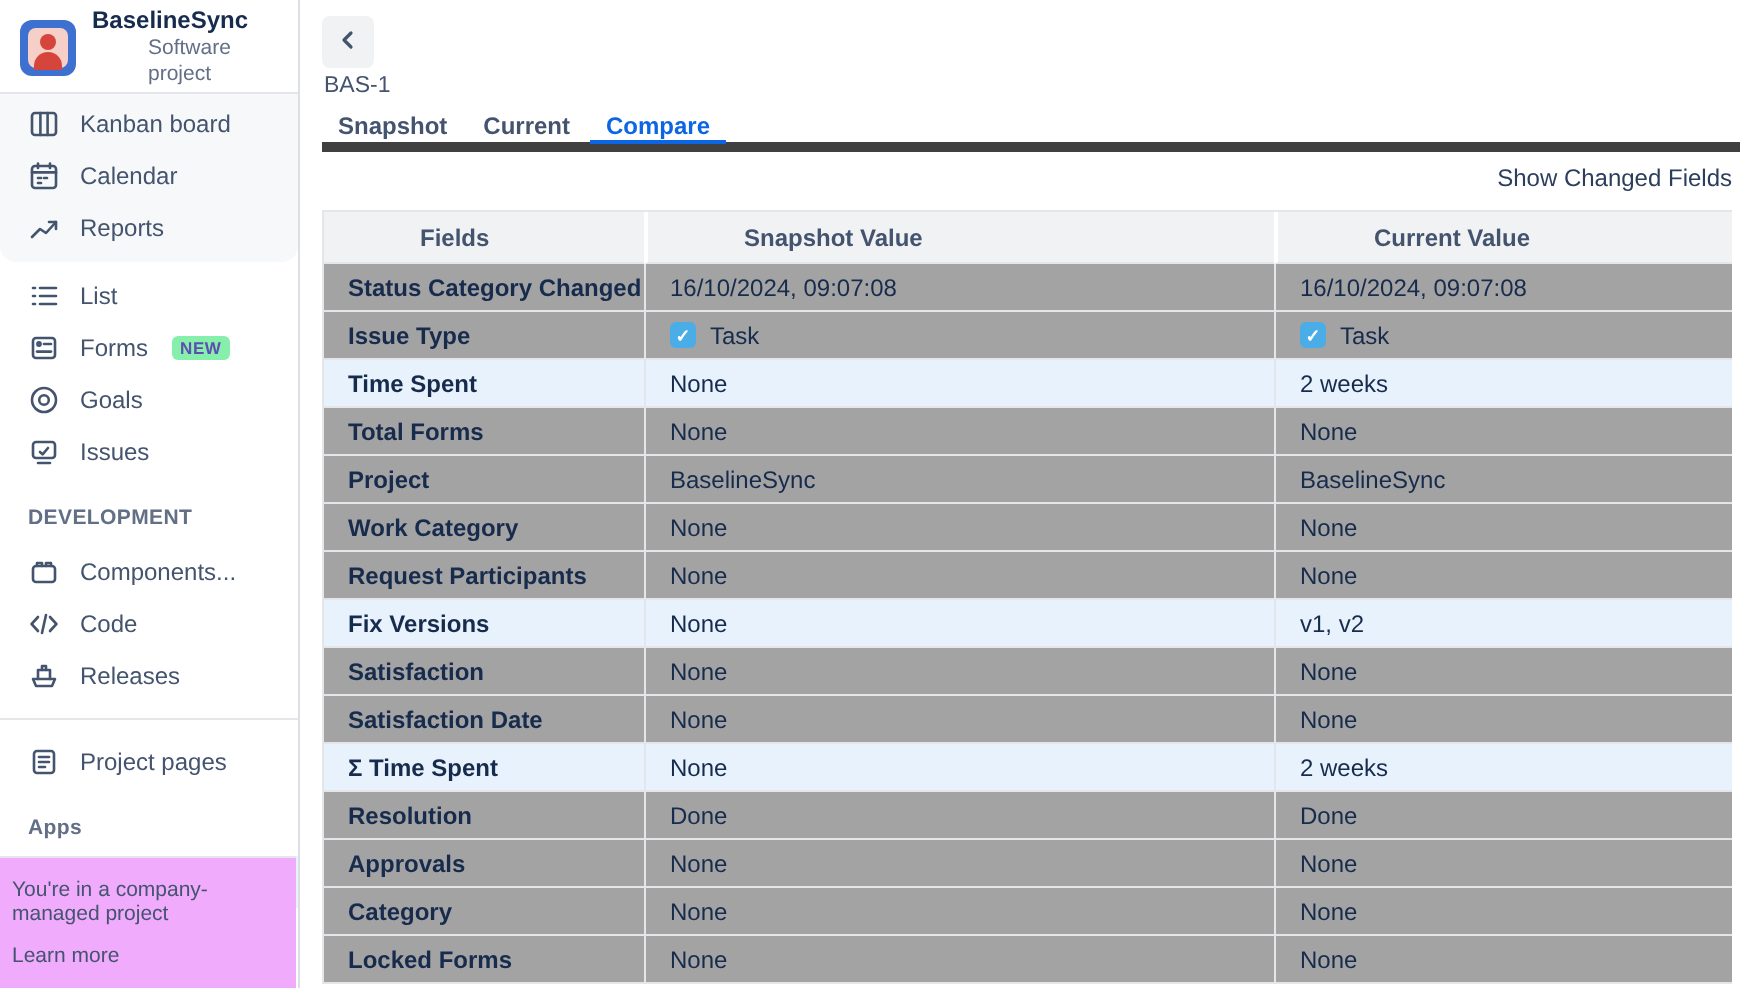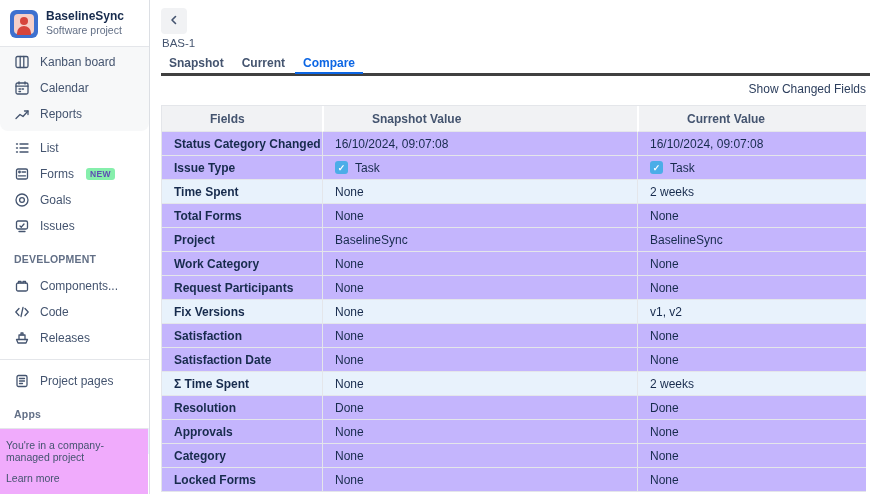--- a/index.html
+++ b/index.html
@@ -10,21 +10,21 @@
   
   .sidebar { position:absolute; left:0; top:0; width:150px; height:494px; background:#fff;
              border-right:1px solid #dcdfe4; overflow:hidden; }
   .project-header { display:flex; align-items:center; gap:8px; padding:10px 10px 9px 10px; height:47px;
                     border-bottom:1px solid #e4e6ea; }
   .project-logo { width:28px; height:28px; border-radius:6px; background:#3e70cf; position:relative; flex:0 0 auto; overflow:hidden; }
   .project-logo .face { position:absolute; left:4px; top:4px; width:20px; height:20px; border-radius:4px; background:#f6cfc8; }
   .project-logo .head { position:absolute; left:10px; top:7px; width:8px; height:8px; border-radius:50%; background:#d6453c; }
   .project-logo .bust { position:absolute; left:7px; top:16px; width:14px; height:9px; border-radius:7px 7px 0 0; background:#d6453c; }
   .project-name { font-size:12px; font-weight:bold; color:#172b4d; line-height:1.25; }
-  .project-type { font-size:10.5px; color:#626f86; line-height:1.25; }
+  .project-type { font-size:10.5px; color:#626f86; line-height:1.25;margin-left:28px; }
 
   .top-panel { background:#f7f8f9; border-radius:0 0 8px 8px; padding:2px 0 4px 0; }
   .nav-item { display:flex; align-items:center; gap:10px; height:26px; padding:0 8px 0 14px;
               font-size:12px; color:#44546f; cursor:pointer; white-space:nowrap; }
   .nav-item .nav-icon { width:16px; height:16px; flex:0 0 auto; display:flex; align-items:center; justify-content:center; color:#44546f; }
   .nav-item .nav-label { overflow:hidden; text-overflow:ellipsis; }
   .nav-item.active { background:#e9f2ff; color:#0c66e4; position:relative; }
   .nav-item.active .nav-icon { color:#0c66e4; }
   .nav-item.active::before { content:""; position:absolute; left:0; top:3px; bottom:3px; width:3px; background:#0c66e4; border-radius:0 2px 2px 0; }
   .nav-group { padding:4px 0; }
@@ -40,34 +40,34 @@
                  text-align:left; padding:10px 6px; }
   .side-footer .line1 { font-size:10.5px; color:#44546f; margin-bottom:9px; }
   .side-footer .line2 { font-size:10.5px; color:#44546f; cursor:pointer; }
 
   
   .main { position:absolute; left:151px; top:0; width:719px; height:494px; background:#fff; }
   .back-btn { position:absolute; left:10px; top:8px; width:26px; height:26px; background:#f1f2f4; border:none;
               border-radius:4px; display:flex; align-items:center; justify-content:center; cursor:pointer; color:#44546f; }
   .issue-key { position:absolute; left:11px; top:37px; font-size:11.5px; color:#44546f; }
 
-  .tabs { position:absolute; left:10px; top:53px; right:0; display:flex; gap:2px; border-bottom:3px solid #404040; height:23px; }
+  .tabs { position:absolute; left:10px; top:53px; right:0; display:flex; gap:2px; border-bottom:5px solid #404040; height:23px; }
   .tab { font-size:12px; color:#44546f; font-weight:bold; padding:3px 8px 6px 8px; cursor:pointer;
          border-bottom:2px solid transparent; margin-bottom:-1px; }
   .tab.active { color:#0c66e4; border-bottom-color:#0c66e4; }
 
   .show-changed { position:absolute; right:4px; top:82px; font-size:12px; color:#2c3e5d; cursor:pointer; background:none; border:none;
                   font-family:"Liberation Sans", sans-serif; }
 
   .cmp-table { position:absolute; left:10px; top:105px; width:705px; border-left:1px solid #e4e6ea; border-top:1px solid #e4e6ea; }
   .t-row { display:grid; grid-template-columns:160px 315px 1fr; }
   .t-head .t-cell { background:#f1f2f4; font-weight:bold; color:#44546f; height:26px;padding-left:48px; }
   .t-head .t-cell + .t-cell { border-left:2px solid #fff; }
   .t-cell { font-size:12px; padding:0 12px; display:flex; align-items:center; height:24px;
-            border-bottom:1px solid #e4e6ea; color:#172b4d; background:#c4b5fd; overflow:hidden; white-space:nowrap; }
+            border-bottom:1px solid #e4e6ea; color:#172b4d; background:#a3a3a3; overflow:hidden; white-space:nowrap; }
   .t-body .t-cell + .t-cell { border-left:1px solid #e4e6ea; }
   .t-body .t-cell.f { font-weight:bold; }
   .t-row.changed .t-cell { background:#e8f2fc; }
   .task-ico { width:13px; height:13px; border-radius:3px; background:#4bade8; color:#fff; display:inline-flex;
               align-items:center; justify-content:center; font-size:9px; font-weight:bold; margin-right:7px; flex:0 0 auto; }
 </style>
 </head>
 <body>
 
 <div class="app">

